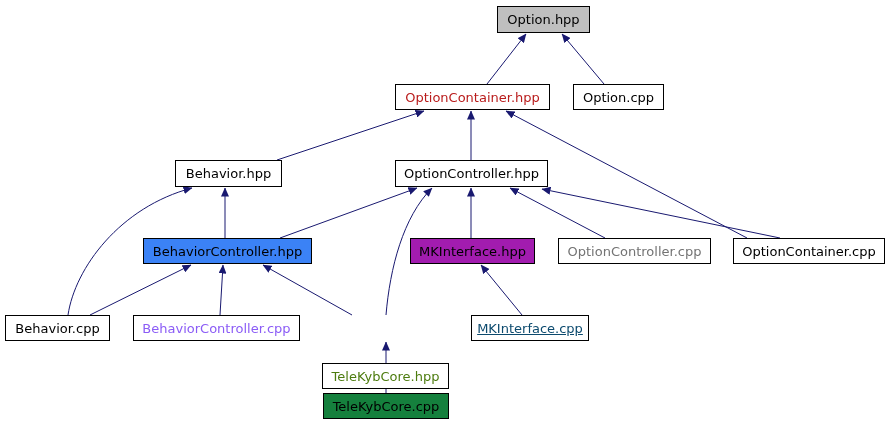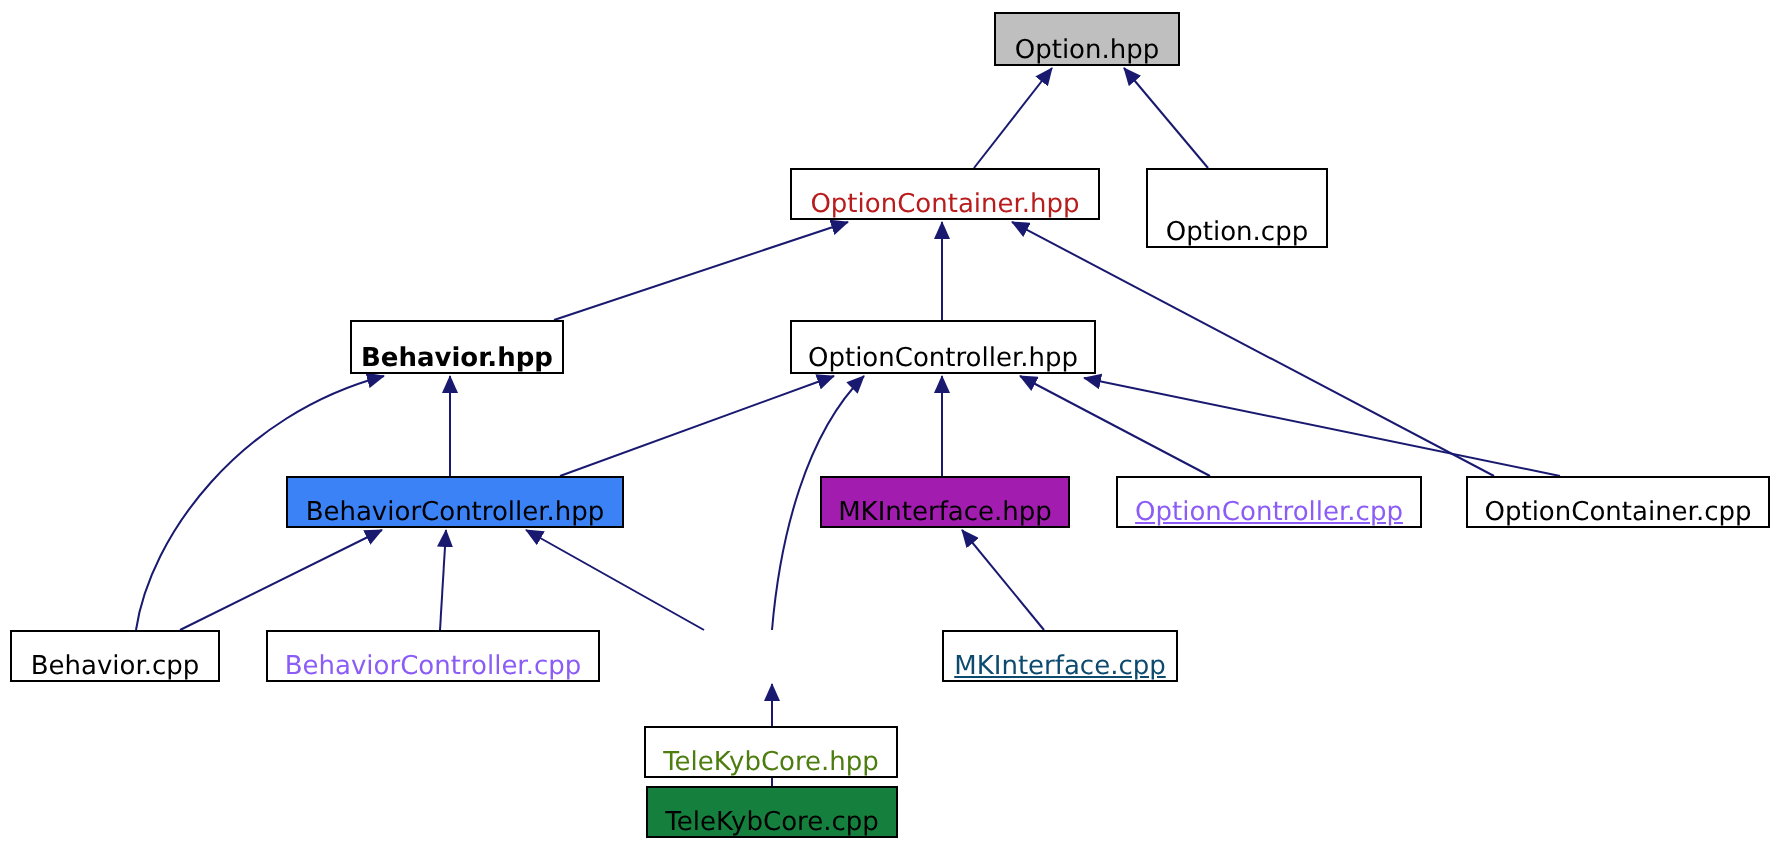--- a/index.html
+++ b/index.html
@@ -18,21 +18,21 @@
     left: 0;
     top: 0;
     width: 892px;
     height: 427px;
   }
   .node {
     position: absolute;
     box-sizing: border-box;
     border: 1px solid #000;
     display: flex;
-    align-items: flex-end;
+    align-items: center;
     justify-content: center;
     font-size: 13px;
     line-height: 1;
     white-space: nowrap;
     cursor: pointer;
     color: #000;
   }
   .edge {
     fill: none;
     stroke-width: 1;
@@ -68,36 +68,36 @@
         <path d="M386,393 L386,342" class="edge" stroke="#191970" marker-end="url(#arrow)"></path>
       </g>
   </svg>
   <div id="node-layer">
       <div class="node" style="left: 497px; top: 6px; width: 93px; height: 27px; background: rgb(191, 191, 191); border-color: rgb(0, 0, 0); color: rgb(0, 0, 0);">
         <span>Option.hpp</span>
       </div>
       <div class="node" style="left: 395px; top: 84px; width: 155px; height: 26px; background: rgb(255, 255, 255); border-color: rgb(0, 0, 0); color: #b91c1c;">
         <span>OptionContainer.hpp</span>
       </div>
-      <div class="node" style="left: 573px; top: 84px; width: 91px; height: 40px; background: rgb(255, 255, 255); border-color: rgb(0, 0, 0); color: rgb(0, 0, 0);">
+      <div class="node" style="left: 573px; top: 84px; width: 91px; height: 26px; background: rgb(255, 255, 255); border-color: rgb(0, 0, 0); color: rgb(0, 0, 0);">
         <span>Option.cpp</span>
       </div>
-      <div class="node" style="left: 175px; top: 160px; width: 107px; height: 27px; background: rgb(255, 255, 255); border-color: rgb(0, 0, 0); color: rgb(0, 0, 0); font-weight: bold;">
+      <div class="node" style="left: 175px; top: 160px; width: 107px; height: 27px; background: rgb(255, 255, 255); border-color: rgb(0, 0, 0); color: rgb(0, 0, 0);">
         <span>Behavior.hpp</span>
       </div>
       <div class="node" style="left: 395px; top: 160px; width: 153px; height: 27px; background: rgb(255, 255, 255); border-color: rgb(0, 0, 0); color: rgb(0, 0, 0);">
         <span>OptionController.hpp</span>
       </div>
       <div class="node" style="left: 143px; top: 238px; width: 169px; height: 26px; background: #3b82f6; border-color: rgb(0, 0, 0); color: rgb(0, 0, 0);">
         <span>BehaviorController.hpp</span>
       </div>
       <div class="node" style="left: 410px; top: 238px; width: 125px; height: 26px; background: #a21caf; border-color: rgb(0, 0, 0); color: rgb(0, 0, 0);">
         <span>MKInterface.hpp</span>
       </div>
-      <div class="node" style="left: 558px; top: 238px; width: 153px; height: 26px; background: rgb(255, 255, 255); border-color: rgb(0, 0, 0); color: #8b5cf6; text-decoration: underline;">
+      <div class="node" style="left: 558px; top: 238px; width: 153px; height: 26px; background: rgb(255, 255, 255); border-color: rgb(0, 0, 0); color: #737373;">
         <span>OptionController.cpp</span>
       </div>
       <div class="node" style="left: 733px; top: 238px; width: 152px; height: 26px; background: rgb(255, 255, 255); border-color: rgb(0, 0, 0); color: rgb(0, 0, 0);">
         <span>OptionContainer.cpp</span>
       </div>
       <div class="node" style="left: 5px; top: 315px; width: 105px; height: 26px; background: rgb(255, 255, 255); border-color: rgb(0, 0, 0); color: rgb(0, 0, 0);">
         <span>Behavior.cpp</span>
       </div>
       <div class="node" style="left: 133px; top: 315px; width: 167px; height: 26px; background: rgb(255, 255, 255); border-color: rgb(0, 0, 0); color: #8b5cf6;">
         <span>BehaviorController.cpp</span>

